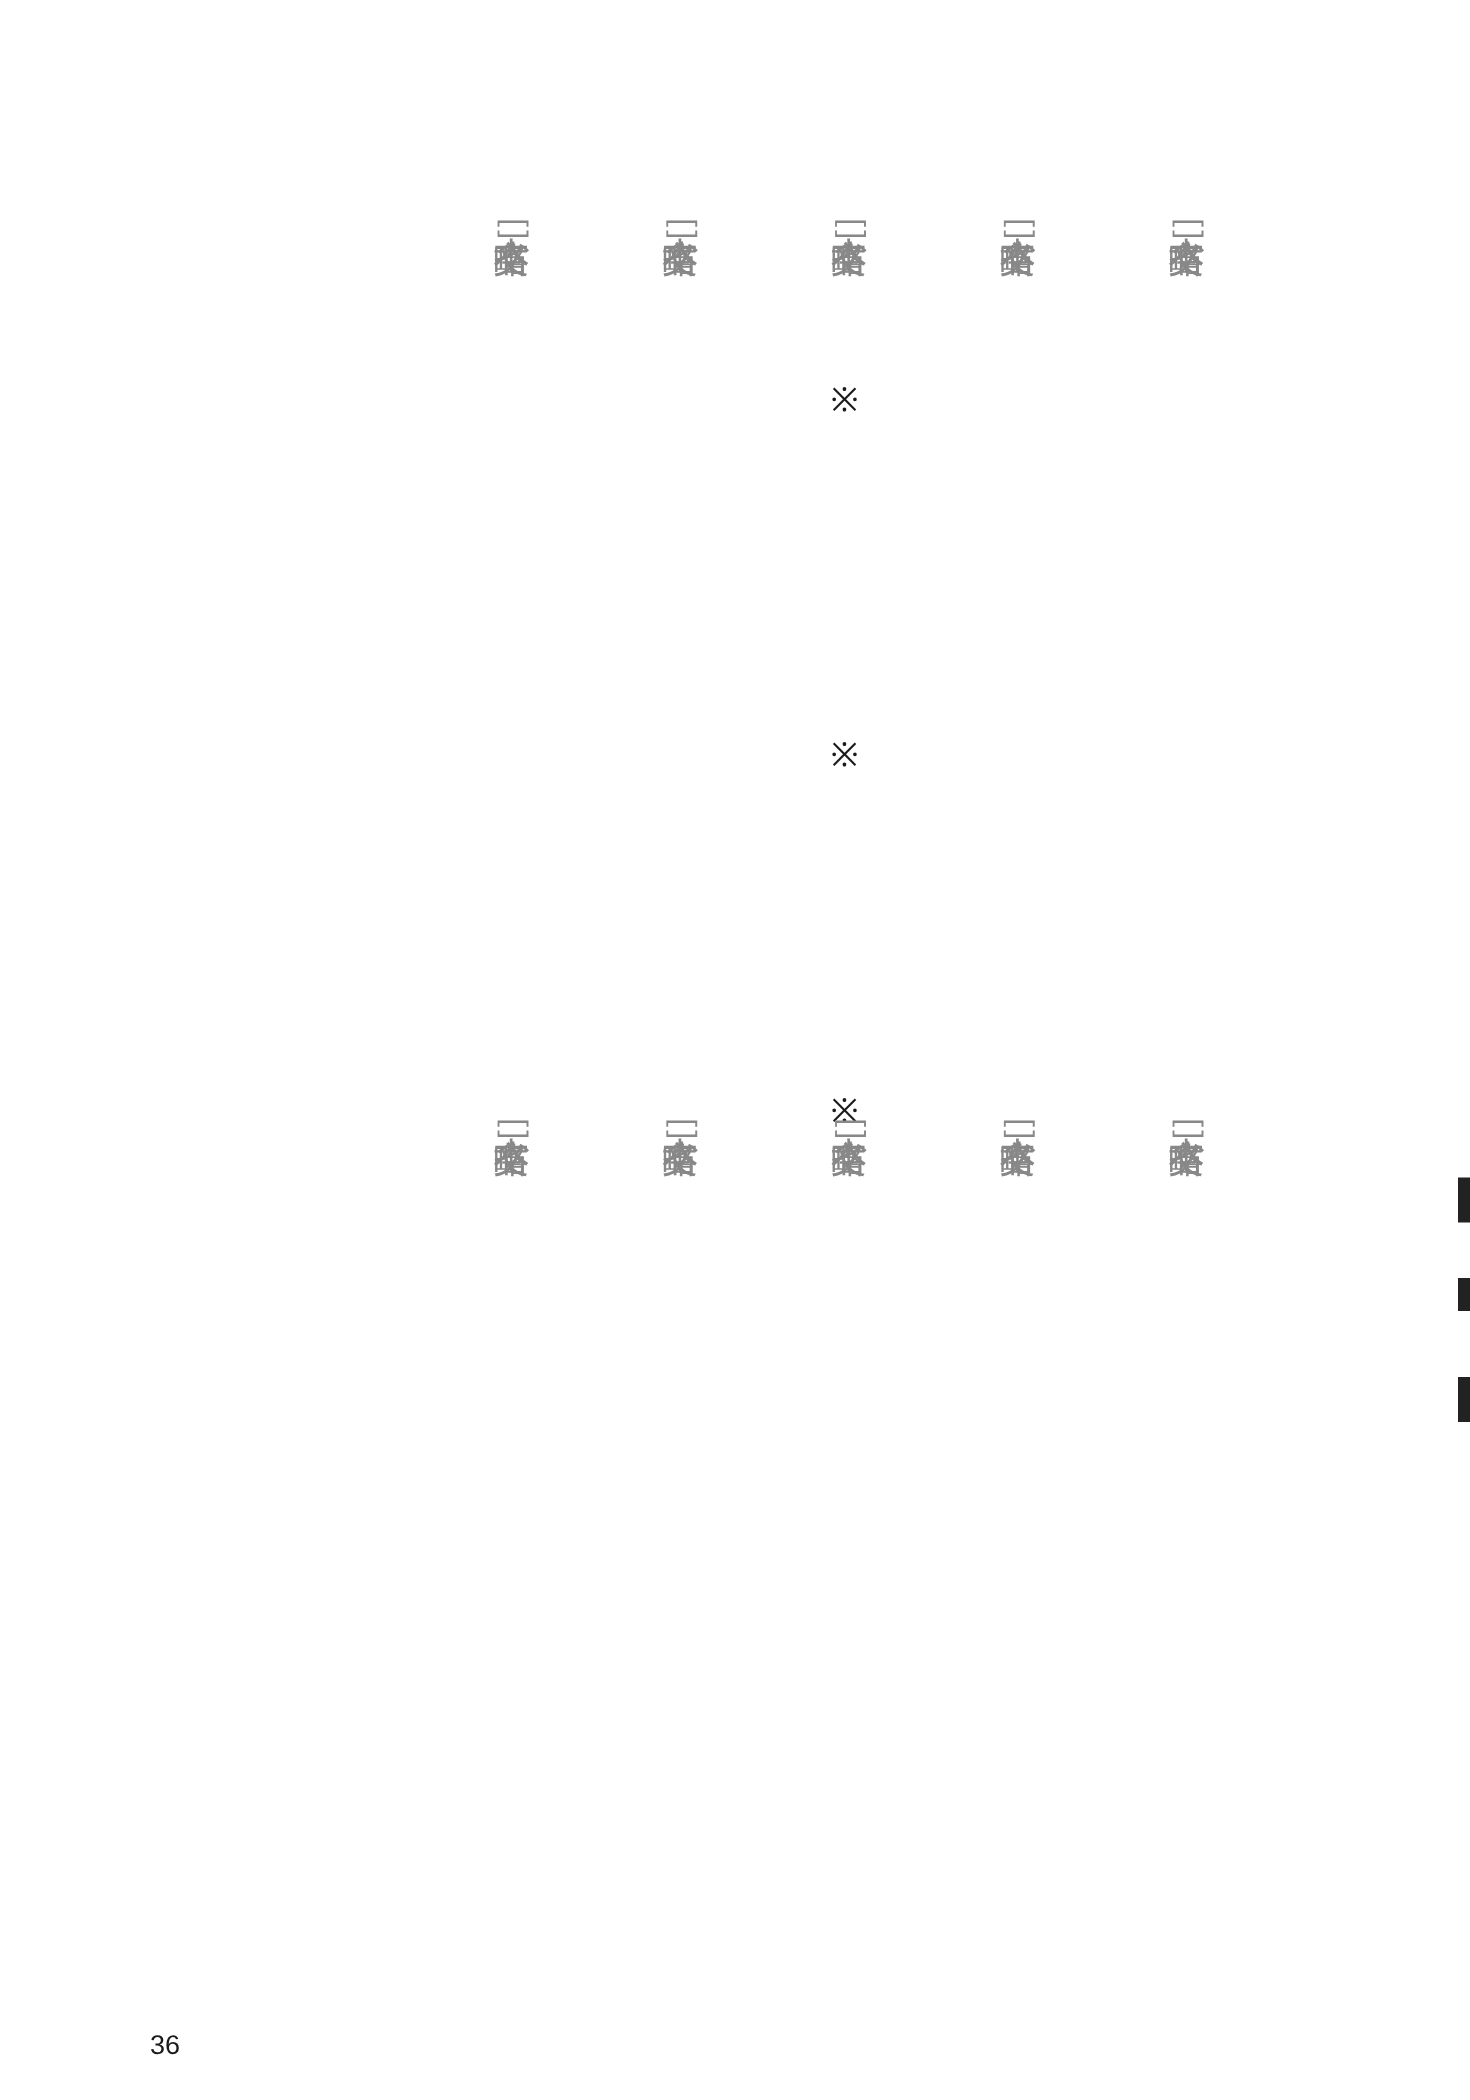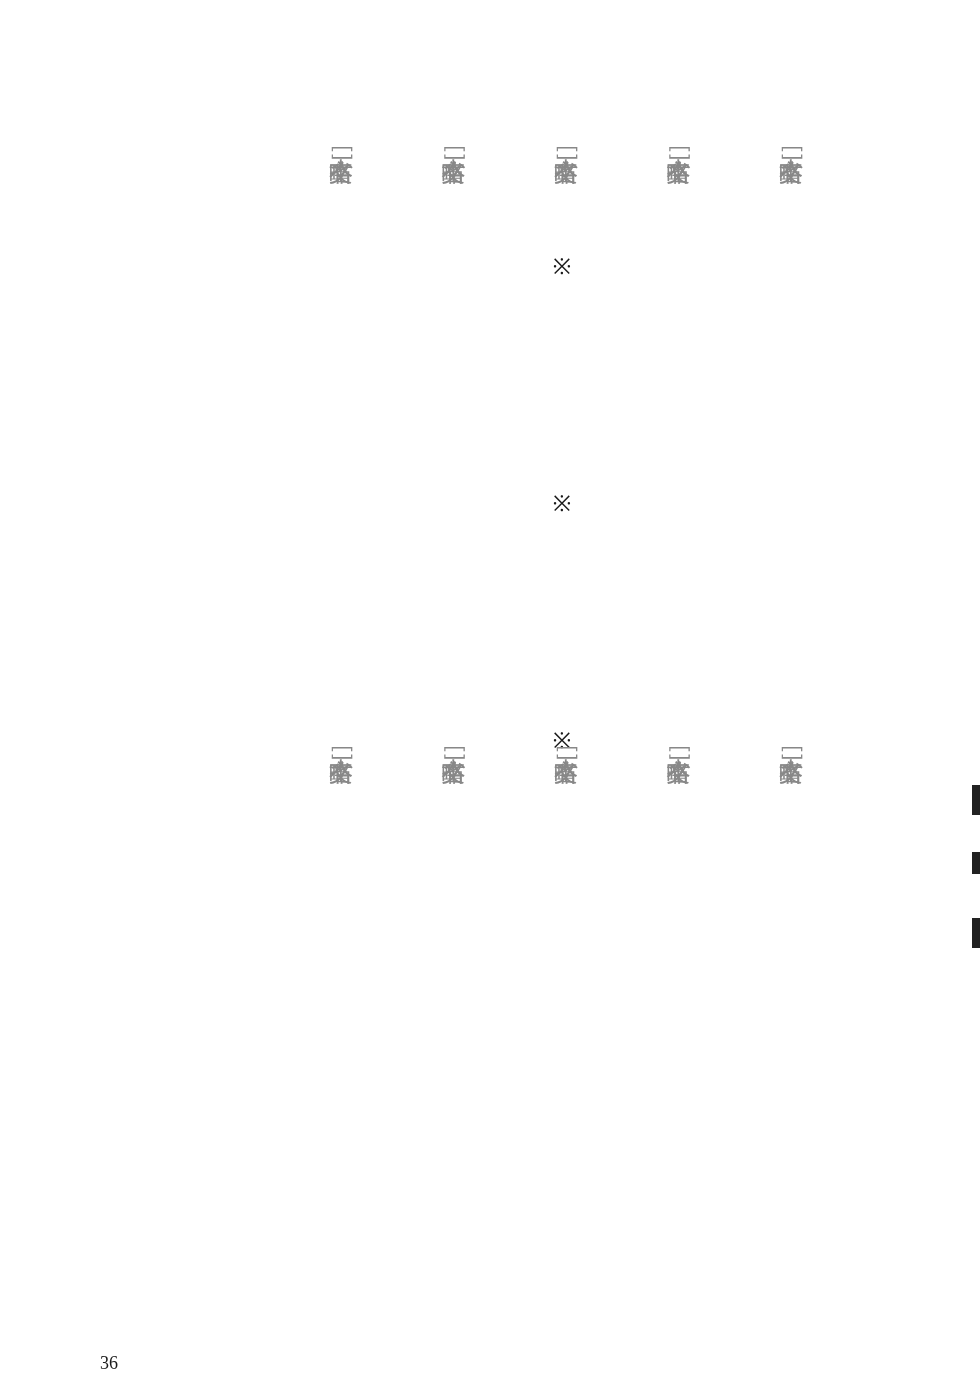--- a/index.html
+++ b/index.html
@@ -25,21 +25,21 @@
   .column { display: block; }
   .scene-break {
     position: absolute;
     writing-mode: vertical-rl;
     font-size: 22px;
     letter-spacing: 100px;
   }
   #page-number {
     position: absolute; left: 100px; top: 1353px;
     font-size: 18px;
-    font-family: Liberation Serif, serif;
+    font-family: Liberation Sans, sans-serif;
   }
   .bind-mark {
     position: absolute; right: 0; width: 8px; background: #222;
   }
   .placeholder-note {
     color: #888;
   }
 </style>
 </head>
 <body>

